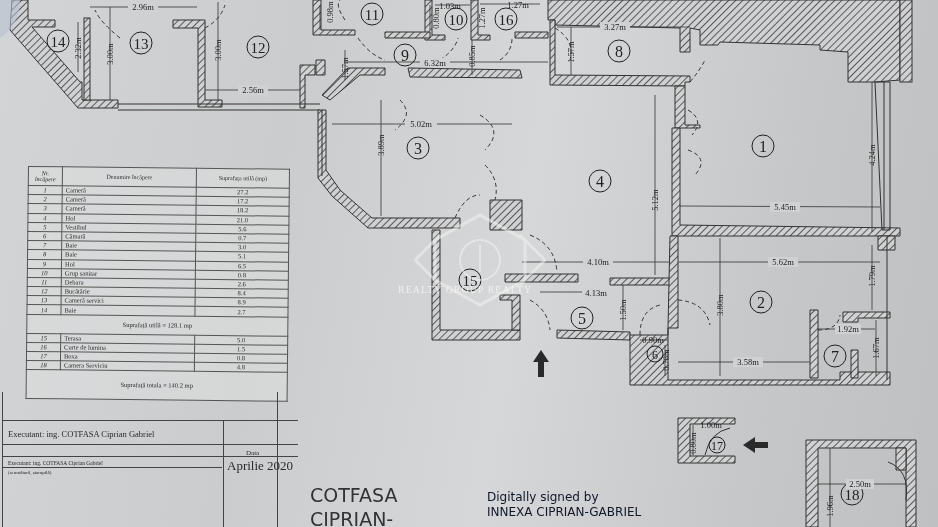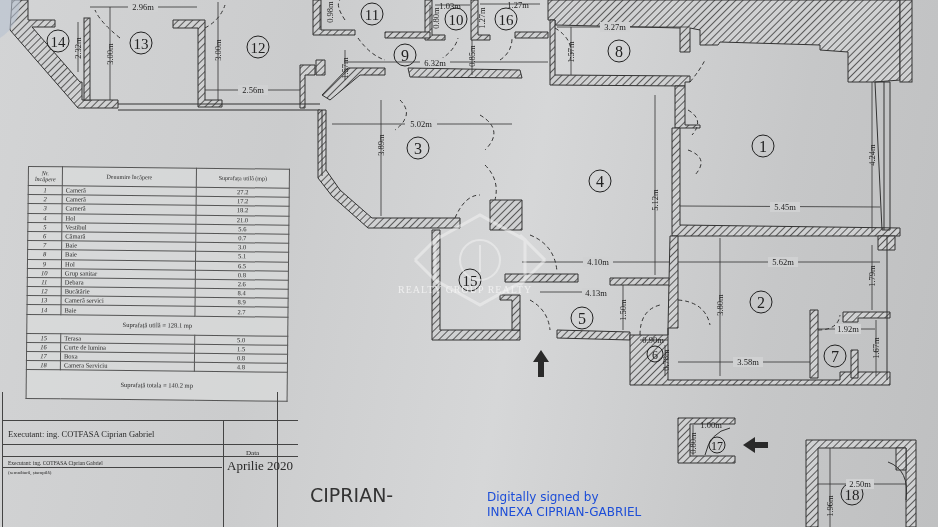--- a/index.html
+++ b/index.html
@@ -17,21 +17,21 @@
   .total td { height:28px; text-align:center; }
   .footer { position:absolute; left:2px; top:392px; width:298px; height:135px; color:#2a2a2a; font-size:7px; }
   .footer .f-line { position:absolute; border-top:1px solid #444; }
   .footer .v-line { position:absolute; border-left:1px solid #444; }
   .exec1 { position:absolute; left:6px; top:37px; font-size:8.5px; }
   .data-label { position:absolute; left:244px; top:57px; font-size:7px; }
   .data-val { position:absolute; left:225px; top:66px; font-size:13px; }
   .exec2 { position:absolute; left:6px; top:68px; font-size:5.5px; }
   .sign { position:absolute; left:6px; top:78px; font-size:5px; }
   .sig-name { position:absolute; left:310px; top:483px; font-family:"DejaVu Sans", sans-serif; font-size:19px; color:#333; line-height:24px; }
-  .sig-digital { position:absolute; left:487px; top:490px; font-family:"DejaVu Sans", sans-serif; font-size:12px; color:#1d4ed8; line-height:15px; }
+  .sig-digital { position:absolute; left:487px; top:490px; font-family:"DejaVu Sans", sans-serif; font-size:12px; color:#0f172a; line-height:15px; }
   .room-num { font-family:"Liberation Serif", serif; fill:#222; }
   .dim { font-family:"Liberation Serif", serif; fill:#222; font-size:8.5px; }
   .wm { position:absolute; left:395px; top:210px; width:170px; height:100px; opacity:0.55; }
   .wm-text { position:absolute; left:398px; top:284px; font-family:"Liberation Serif", serif; font-size:10px; letter-spacing:1px; color:#f4f4f4; opacity:0.85; }
 </style>
 </head>
 <body>
 
 <div class="sheet"></div>
 
@@ -406,18 +406,19 @@
   <div class="v-line" style="left:0; top:0; height:135px;"></div>
   <div class="v-line" style="left:275px; top:0; height:135px;"></div>
   <div class="exec1">Executant: ing. COTFASA Ciprian Gabriel</div>
   <div class="data-label">Data</div>
   <div class="data-val">Aprilie 2020</div>
   <div class="exec2">Executant: ing. COTFASA Ciprian Gabriel</div>
   <div class="sign">(semnătură, ștampilă)</div>
 </div>
 
 <div class="sig-name">
+  <div>COTFASA</div>
   <div>CIPRIAN-</div>
 </div>
 <div class="sig-digital">
   <div>Digitally signed by</div>
   <div>INNEXA CIPRIAN-GABRIEL</div>
 </div>
 
 </body></html>

